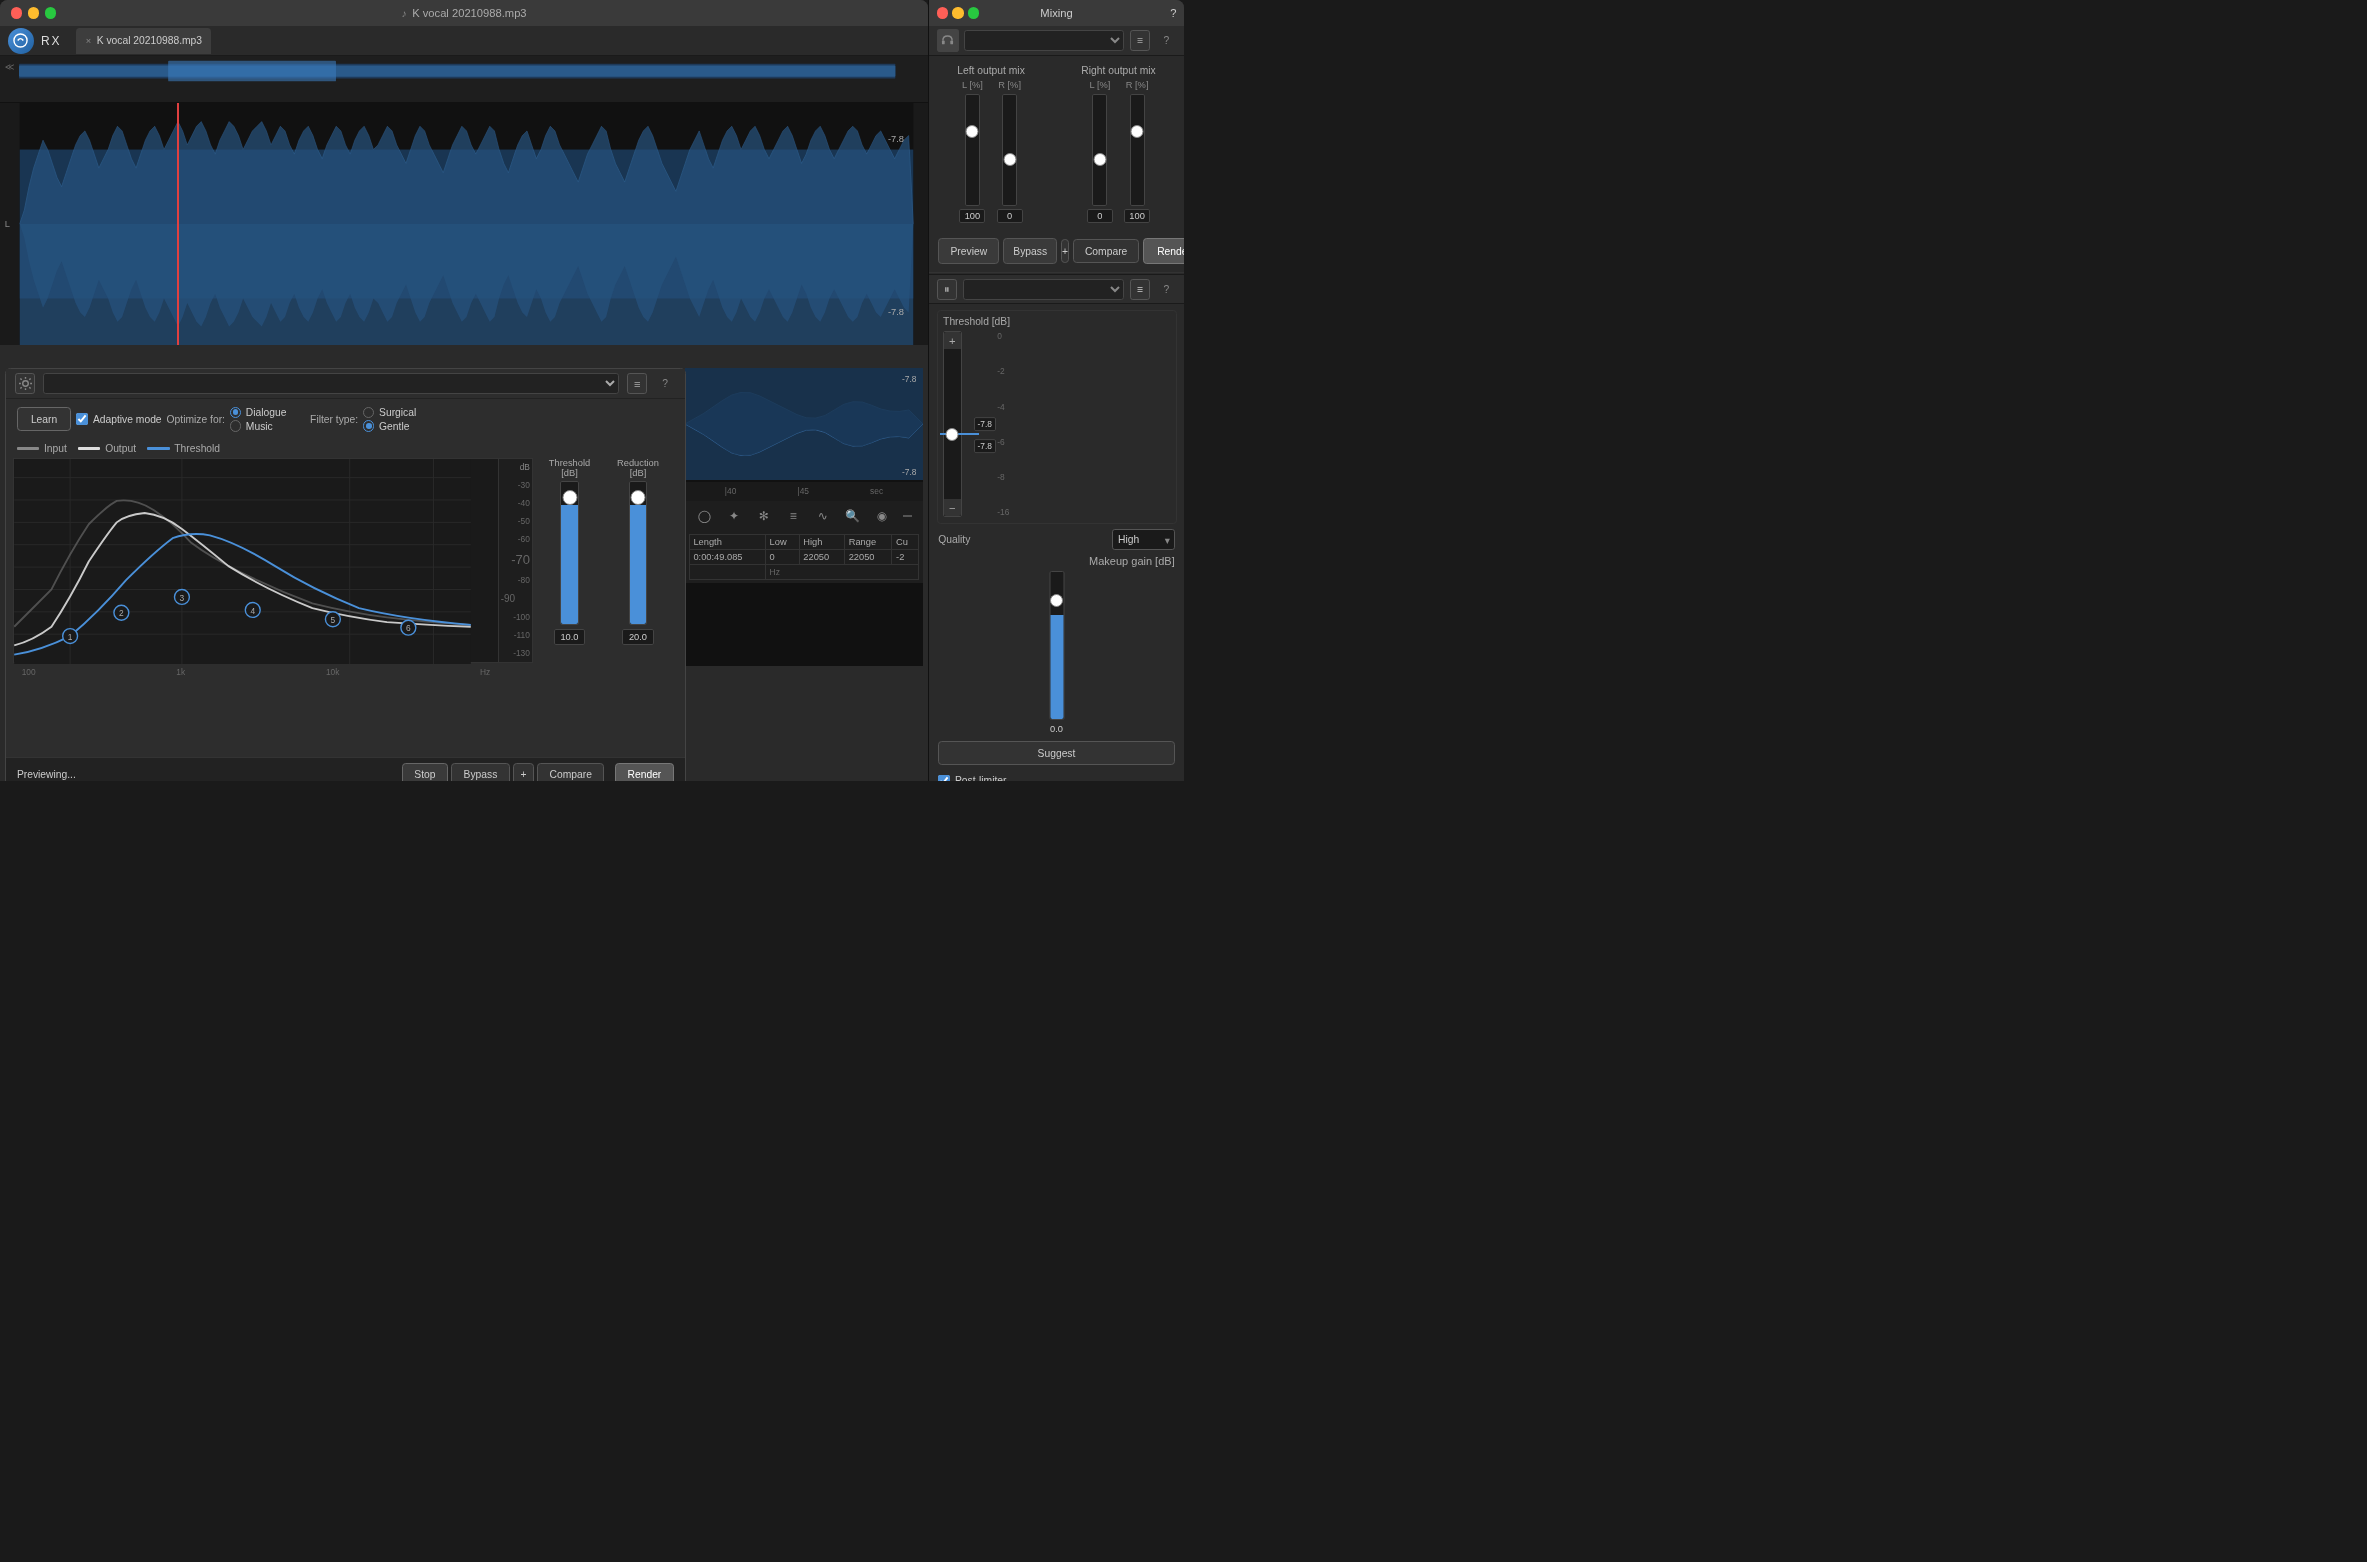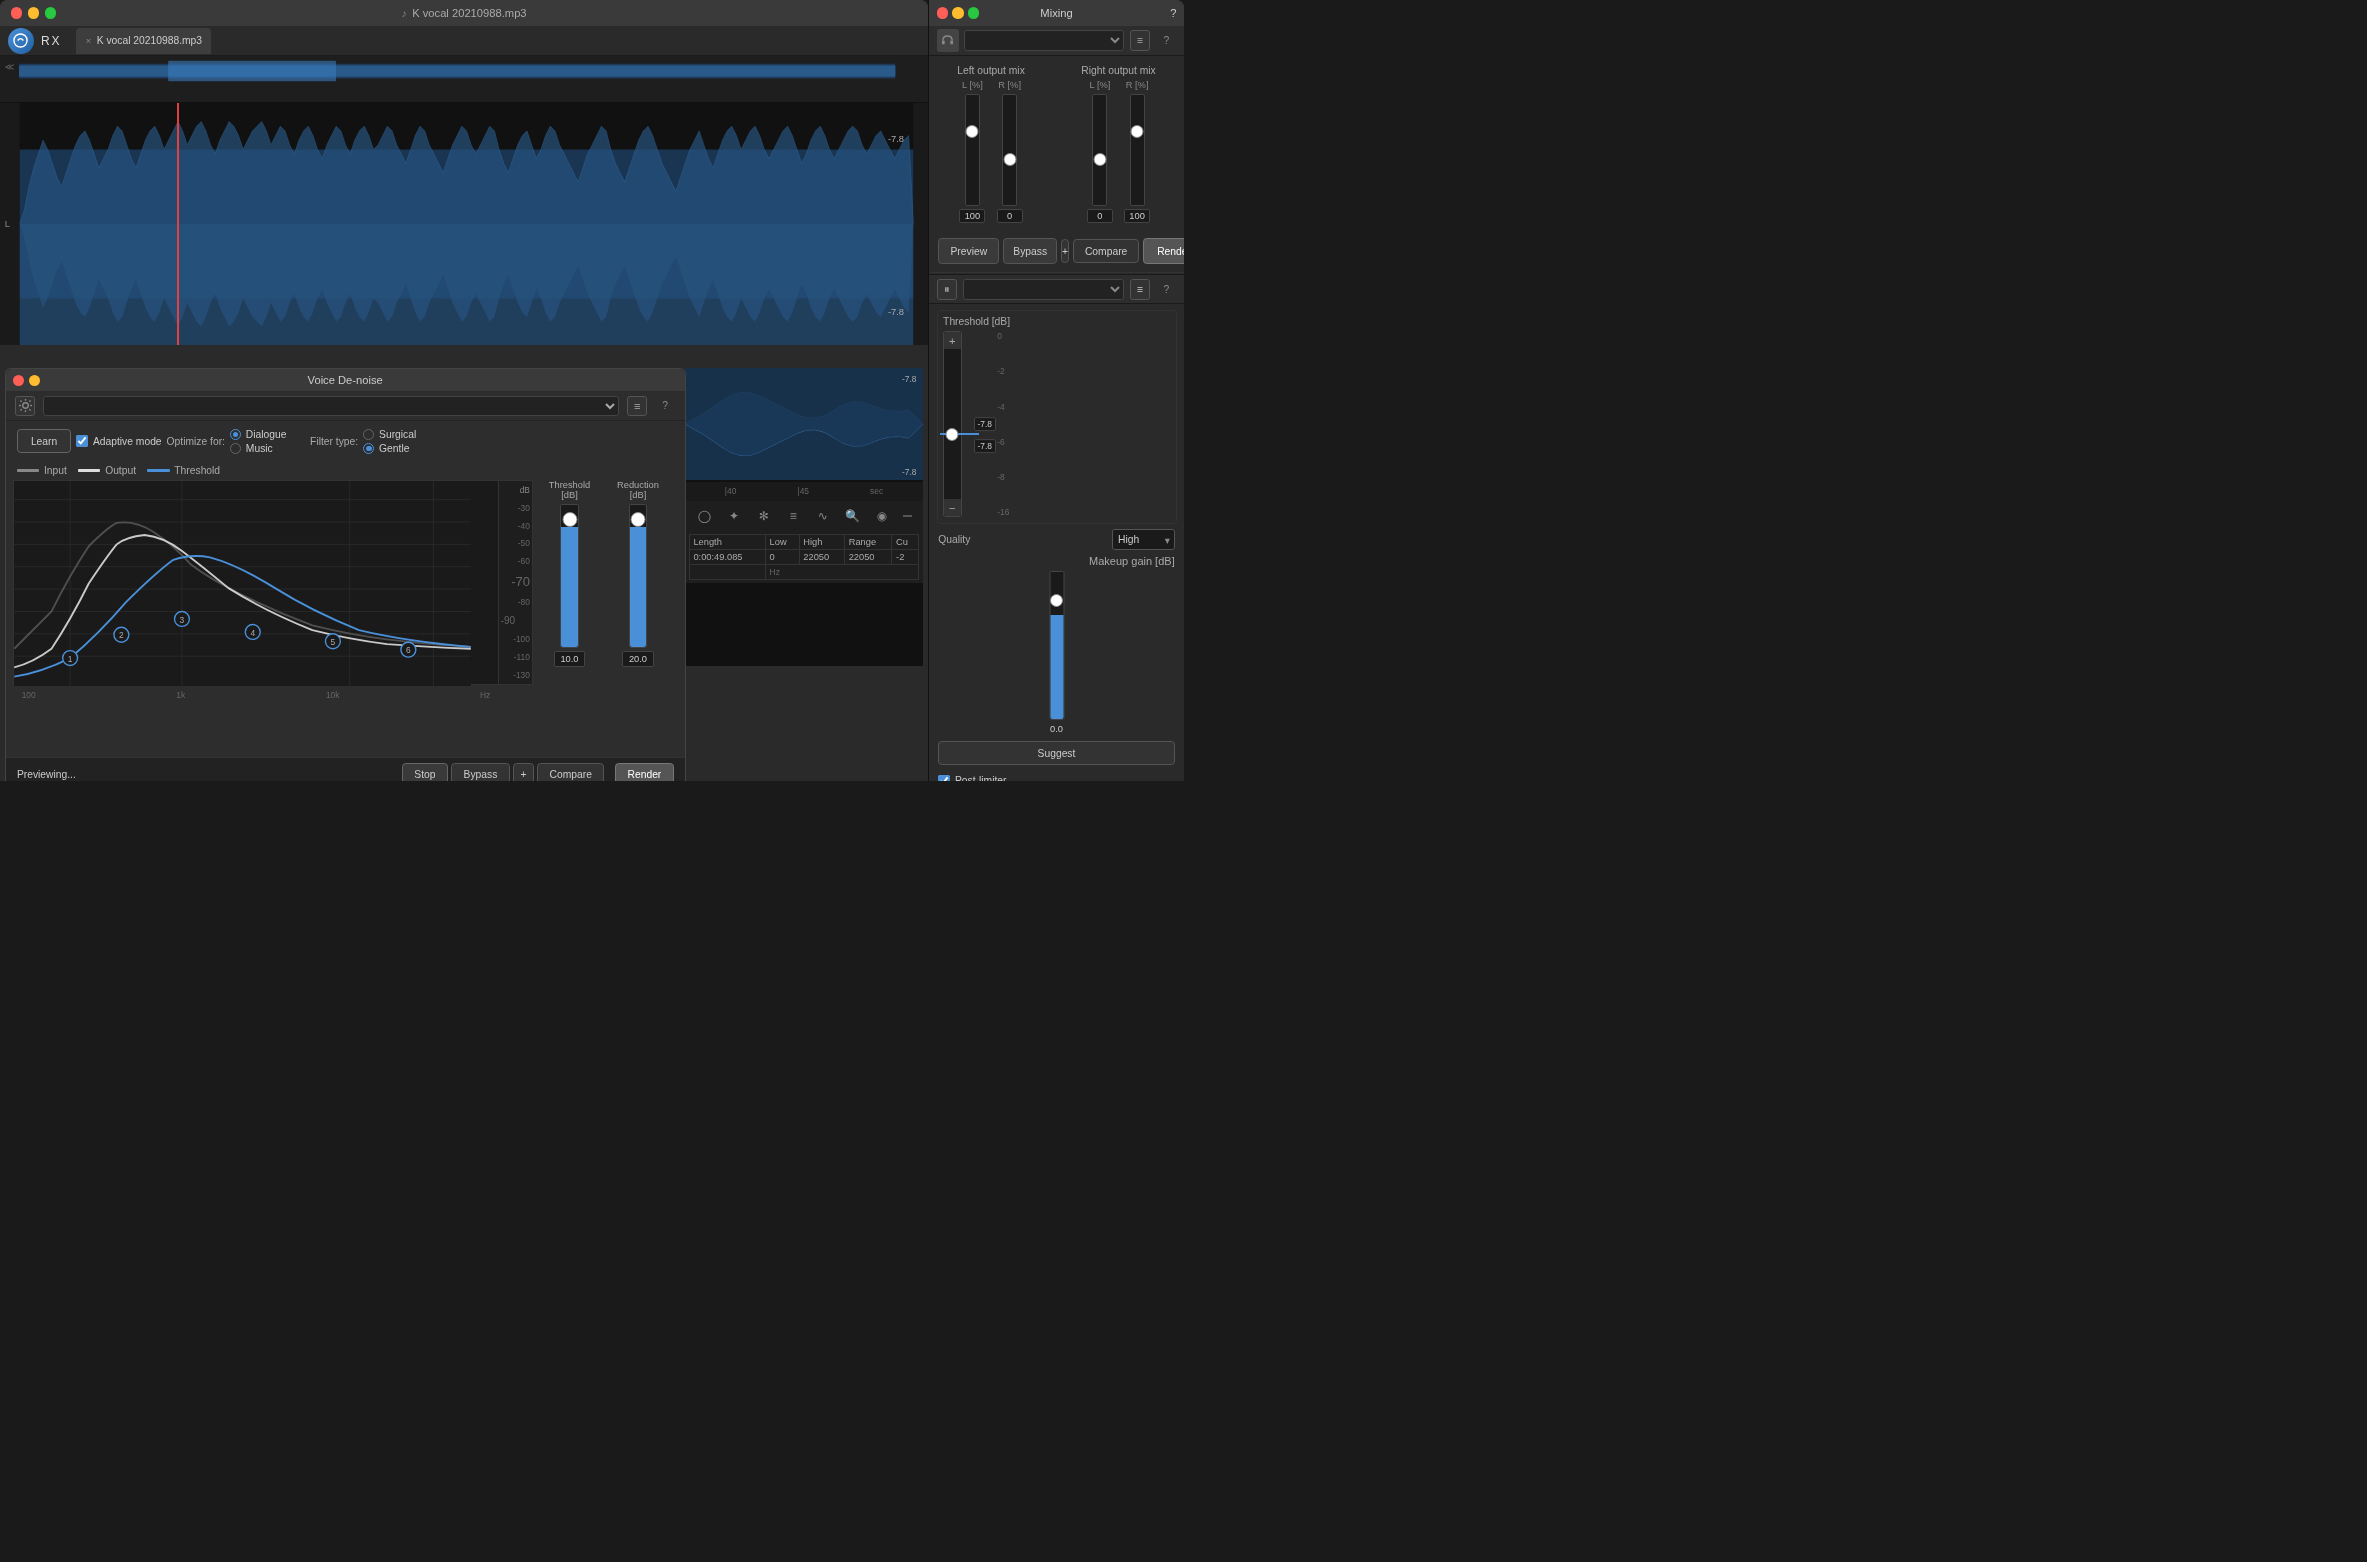--- a/index.html
+++ b/index.html
@@ -764,27 +764,20 @@
           L940,200 L945,210 L950,220 L955,225 L960,130" fill="#2a5a8a" opacity="0.7"></path>
       </g>
 
       <text x="950" y="228" fill="#aaa" font-size="10" text-anchor="end">-7.8</text>
       <text x="950" y="42" fill="#aaa" font-size="10" text-anchor="end">-7.8</text>
     </svg>
   </div>
 
   <div class="vdn-panel">
 
-    <div class="vdn-title-bar">
-      <div class="vdn-title-lights">
-        <div class="traffic-light tl-red"></div>
-        <div class="traffic-light tl-yellow"></div>
-      </div>
-      <span>Voice De-noise</span>
-    </div>
 
     <div class="vdn-toolbar">
       <div style="width:20.5px;height:20.5px;background:#333;border:0.9px solid #555;border-radius:2.8px;display:flex;align-items:center;justify-content:center;cursor:pointer;">
         <svg width="13" height="13" viewBox="0 0 14 14">
             <circle cx="7" cy="7" r="3" fill="none" stroke="#888" stroke-width="1.5"></circle>
             <path d="M7 0v2M7 12v2M0 7h2M12 7h2M1.5 1.5l1.4 1.4M11.1 11.1l1.4 1.4M1.5 12.5l1.4-1.4M11.1 2.9l1.4-1.4" stroke="#888" stroke-width="1.5"></path>
           </svg>
       </div>
       <select class="preset-dropdown">
         <option></option>

